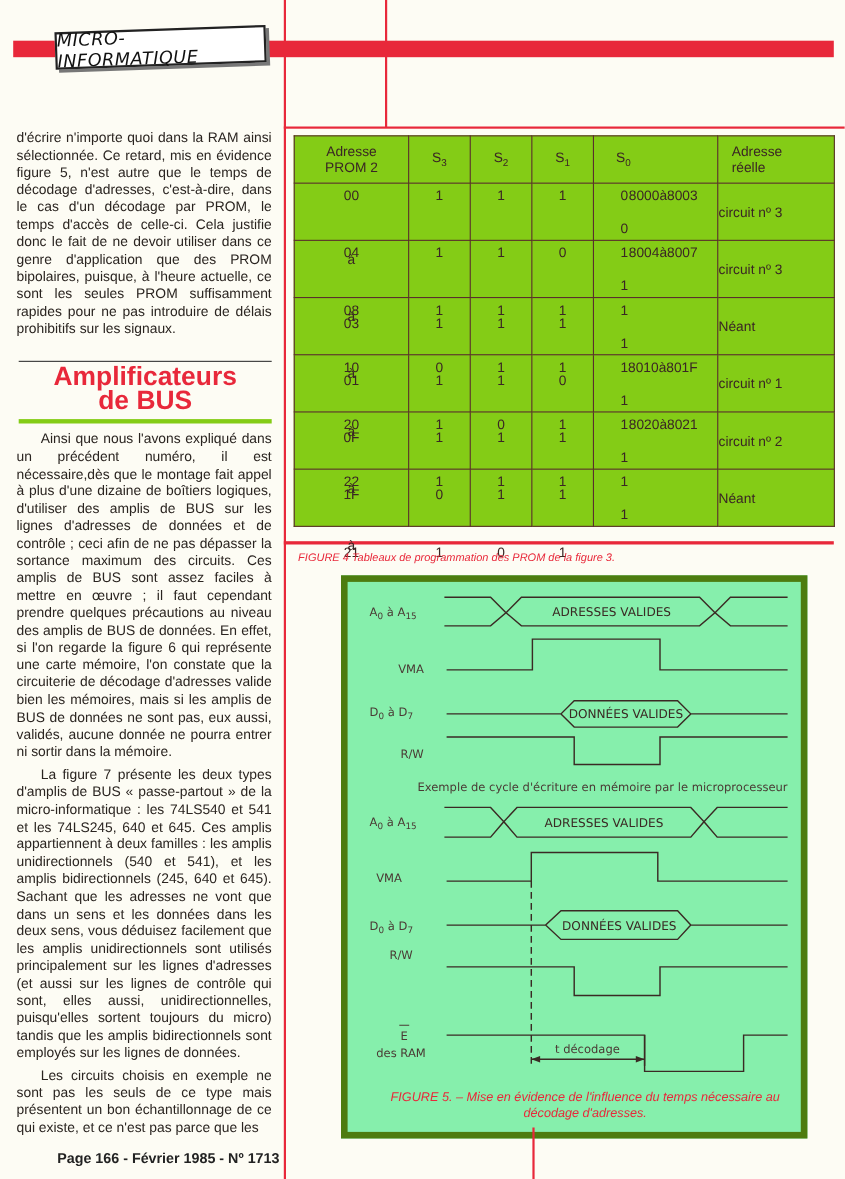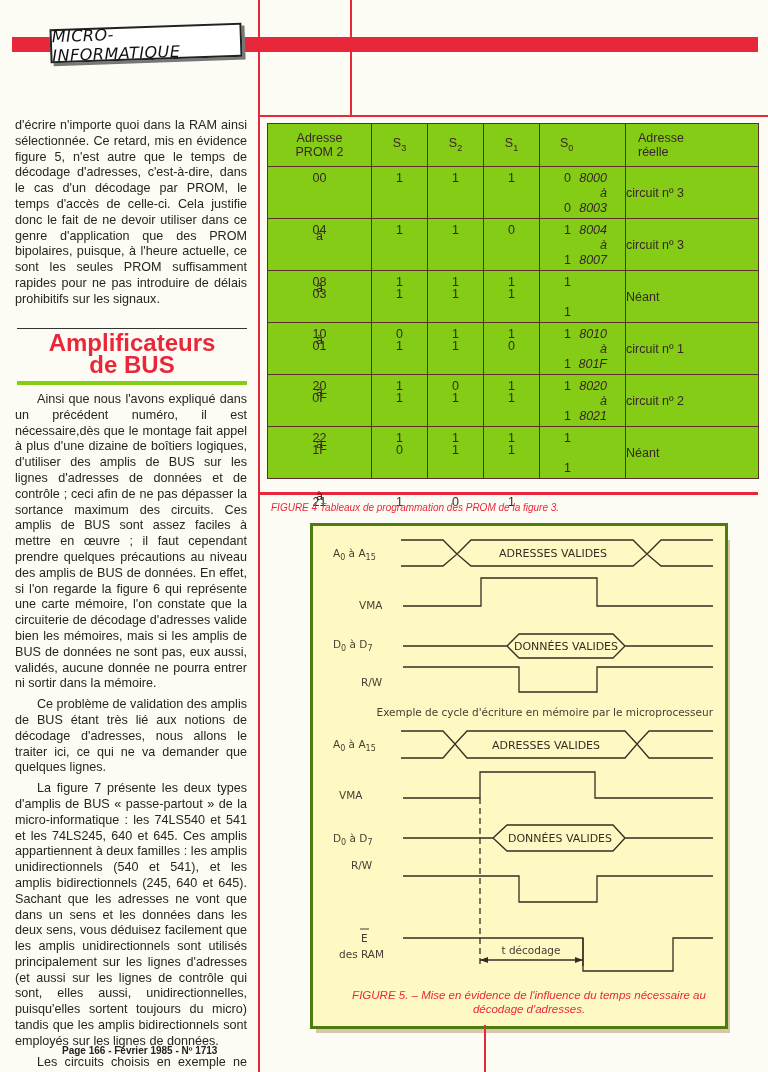--- a/index.html
+++ b/index.html
@@ -30,43 +30,43 @@
   #vline-3 { left: 484px; top: 1025px; height: 47px; }
   #section-head {
     position: absolute; left: 17px; top: 328px; width: 230px;
     border-top: 1px solid #333; border-bottom: 4px solid #84cc16;
     text-align: center; color: #e8283a; font-weight: bold; font-size: 24px; line-height: 22px;
     padding: 3px 0 5px 0;
   }
   .txt { position: absolute; left: 15px; width: 232px; font-size: 12.6px; line-height: 15.8px; text-align: justify; }
   .txt p { margin: 0; }
   .txt p.indent { text-indent: 22px; }
-  #footer { position: absolute; left: 20px; top: 1045px; font-size: 10px; font-weight: bold; color: #222; padding-left: 42px; }
+  #footer { position: absolute; left: 10px; top: 1045px; font-size: 13px; font-weight: bold; color: #222; padding-left: 42px; }
 
   
   #prom-table {
     position: absolute; left: 267px; top: 123px; width: 492px;
     border-collapse: collapse; background: #84cc16;
     font-size: 12.5px; color: #3a2624;
   }
   #prom-table th, #prom-table td { border: 1.5px solid #5a2f2c; padding: 0; }
   #prom-table th { font-weight: normal; height: 42px; vertical-align: middle; text-align: center; font-size: 12.5px; line-height: 14px; }
   #prom-table td { height: 51px; vertical-align: middle; }
   .cell3 { display: flex; flex-direction: column; justify-content: space-between; height: 44px; line-height: 14px; text-align: center; gap: 44px; }
   .s0cell { display: flex; justify-content: space-between; padding: 0 18px 0 24px; }
   .s0cell .bits { display: flex; flex-direction: column; justify-content: space-between; height: 44px; line-height: 14px; }
-  .s0cell .addr { display: flex; flex-direction: column; justify-content: space-between; height: 44px; line-height: 14px; text-align: right; font-style: italic; }
+  .s0cell .addr { display: flex; flex-direction: row; justify-content: space-between; height: 44px; line-height: 14px; text-align: right; }
   .reelle { padding-left: 12px; }
   sub { font-size: 9px; }
 
   #fig4-caption { position: absolute; left: 271px; top: 502px; font-size: 10px; font-style: italic; color: #e8283a; }
 
   
   #fig5-shadow { position: absolute; left: 316px; top: 540px; width: 414px; height: 493px; background: #d9c4b0; }
-  #fig5 { position: absolute; left: 310px; top: 523px; width: 412px; height: 500px; background: #fef9c3; border: 3px solid #4d7c0f; }
+  #fig5 { position: absolute; left: 310px; top: 523px; width: 412px; height: 500px; background: #86efac; border: 6px solid #4d7c0f; }
   #fig5 svg { position: absolute; left: 0; top: 0; }
   .sig-label { font-family: "DejaVu Sans", sans-serif; font-size: 10.5px; fill: #4a3a34; }
   .wave-text { font-family: "DejaVu Sans", sans-serif; font-size: 11px; fill: #3a2a24; }
   #fig5-caption { position: absolute; left: 26px; top: 462px; width: 380px; font-size: 11.5px; font-style: italic; color: #e8283a; line-height: 14px; text-align: center; }
 </style>
 </head>
 <body>
 
 <div id="banner-left" class="red"></div>
 <div id="banner-right" class="red"></div>
@@ -81,21 +81,20 @@
   <p>d'écrire n'importe quoi dans la RAM ainsi sélectionnée. Ce retard, mis en évidence figure 5, n'est autre que le temps de décodage d'adresses, c'est-à-dire, dans le cas d'un décodage par PROM, le temps d'accès de celle-ci. Cela justifie donc le fait de ne devoir utiliser dans ce genre d'application que des PROM bipolaires, puisque, à l'heure actuelle, ce sont les seules PROM suffisamment rapides pour ne pas introduire de délais prohibitifs sur les signaux.</p>
 </div>
 
 <div id="section-head">
   <div>Amplificateurs</div>
   <div>de BUS</div>
 </div>
 
 <div class="txt" style="top:392px;">
   <p class="indent">Ainsi que nous l'avons expliqué dans un précédent numéro, il est nécessaire,dès que le montage fait appel à plus d'une dizaine de boîtiers logiques, d'utiliser des amplis de BUS sur les lignes d'adresses de données et de contrôle ; ceci afin de ne pas dépasser la sortance maximum des circuits. Ces amplis de BUS sont assez faciles à mettre en œuvre ; il faut cependant prendre quelques précautions au niveau des amplis de BUS de données. En effet, si l'on regarde la figure 6 qui représente une carte mémoire, l'on constate que la circuiterie de décodage d'adresses valide bien les mémoires, mais si les amplis de BUS de données ne sont pas, eux aussi, validés, aucune donnée ne pourra entrer ni sortir dans la mémoire.</p>
-  <p class="indent" style="margin-top:5px;">Ce problème de validation des amplis de BUS étant très lié aux notions de décodage d'adresses, nous allons le traiter ici, ce qui ne va demander que quelques lignes.</p>
   <p class="indent" style="margin-top:5px;">La figure 7 présente les deux types d'amplis de BUS « passe-partout » de la micro-informatique : les 74LS540 et 541 et les 74LS245, 640 et 645. Ces amplis appartiennent à deux familles : les amplis unidirectionnels (540 et 541), et les amplis bidirectionnels (245, 640 et 645). Sachant que les adresses ne vont que dans un sens et les données dans les deux sens, vous déduisez facilement que les amplis unidirectionnels sont utilisés principalement sur les lignes d'adresses (et aussi sur les lignes de contrôle qui sont, elles aussi, unidirectionnelles, puisqu'elles sortent toujours du micro) tandis que les amplis bidirectionnels sont employés sur les lignes de données.</p>
   <p class="indent" style="margin-top:5px;">Les circuits choisis en exemple ne sont pas les seuls de ce type mais présentent un bon échantillonnage de ce qui existe, et ce n'est pas parce que les</p>
 </div>
 
 <div id="footer">Page 166 - Février 1985 - Nº 1713</div>
 
 <table id="prom-table">
   <colgroup>
     <col style="width:104px">
       <col style="width:56px">

